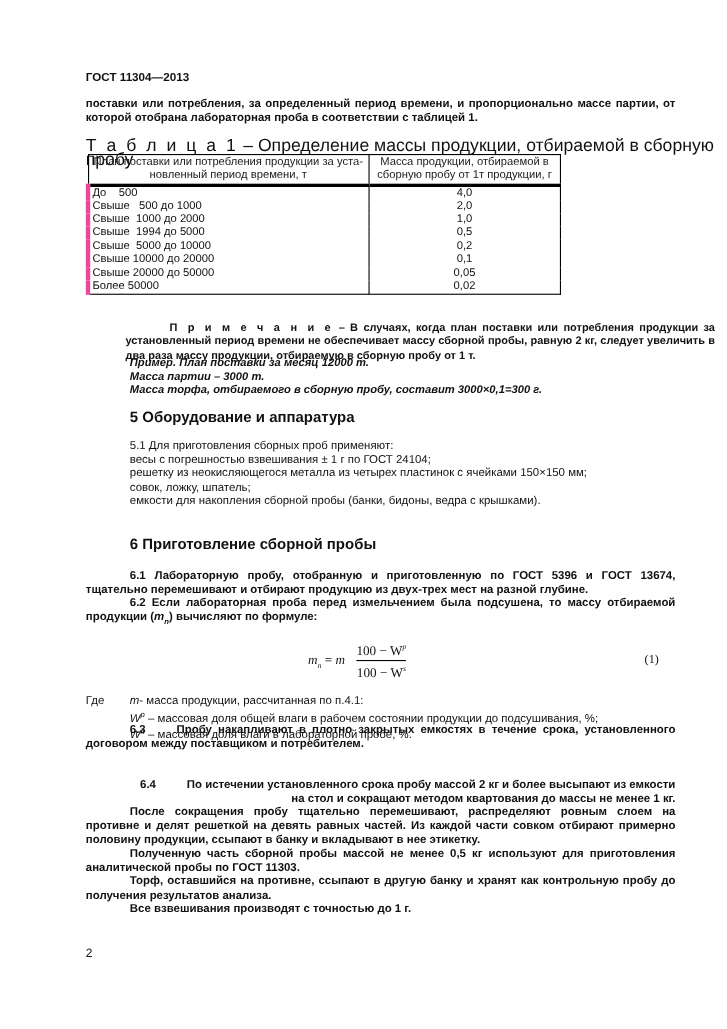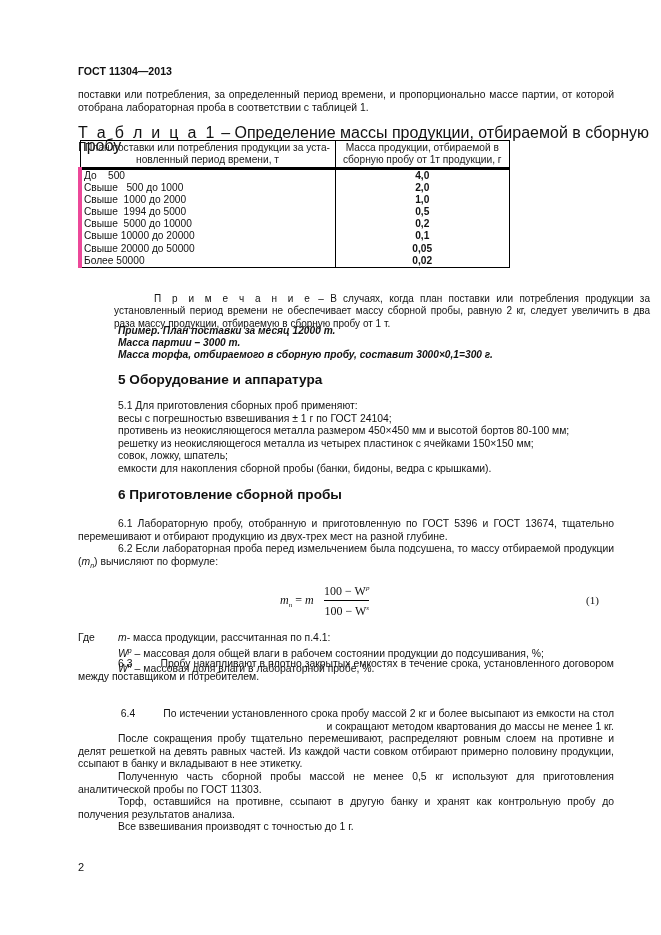--- a/index.html
+++ b/index.html
@@ -3,36 +3,36 @@
 <meta charset="utf-8">
 <style>
   html, body { margin: 0; padding: 0; background: #ffffff; }
   body {
     width: 661px; height: 935px; position: relative; overflow: hidden;
     font-family: "Liberation Sans", "DejaVu Sans", sans-serif;
     color: #111; font-size: 10.4px; line-height: 12.6px;
   }
   .abs { position: absolute; }
   .std-id { left: 78px; top: 65px; font-weight: bold; font-size: 10.6px; }
-  .para { left: 78px; width: 536px; text-align: justify; }
+  .para { left: 78px; width: 536px; text-align: justify; font-weight: bold; }
   .indent { text-indent: 40px; }
   .sparse { letter-spacing: 2.3px; }
   .table-caption { left: 78px; top: 127px; font-size: 16px; }
   table.t1 {
     position: absolute; left: 78px; top: 140px; width: 432px;
     border-collapse: collapse; font-size: 10.2px; line-height: 12px;
   }
   table.t1 th {
     font-weight: normal; text-align: center; vertical-align: top;
     border: 1px solid #000; border-bottom: 3px solid #000;
     padding: 1px 4px 1px 4px; color: #222;
   }
   table.t1 td { padding: 0 2px; line-height: 12.1px; height: 12px; }
   table.t1 td.c1 { border-left: 4px solid #ec4899; border-right: 1px solid #000; text-align: left; }
-  table.t1 td.c2 { border-right: 1px solid #000; text-align: center; font-weight: bold; }
+  table.t1 td.c2 { border-right: 1px solid #000; text-align: center; }
   table.t1 tr.last td { border-bottom: 1px solid #000; }
   .example { left: 118px; font-style: italic; font-weight: bold; font-size: 10.2px; line-height: 12.6px; }
   .h2 { left: 118px; font-weight: bold; font-size: 13.6px; }
   .list { left: 118px; width: 500px; }
   .formula { left: 280px; top: 582px; width: 120px; height: 40px; font-family: "Liberation Serif", "DejaVu Serif", serif; font-size: 12px; }
   .formula .lhs { position: absolute; left: 0; top: 12px; font-style: italic; }
   .formula .frac { position: absolute; left: 44px; top: 0; text-align: center; }
   .formula .num, .formula .den { display: block; white-space: nowrap; }
   .formula .bar { display: block; border-top: 1px solid #000; margin: 2px 0 1px 0; }
   .formula sup { font-size: 7px; font-style: italic; vertical-align: 5px; }
@@ -101,21 +101,20 @@
 
 <div class="abs example" style="top:325px;">Пример. План поставки за месяц 12000 т.</div>
 <div class="abs example" style="top:337px;">Масса партии – 3000 т.</div>
 <div class="abs example" style="top:349px;">Масса торфа, отбираемого в сборную пробу, составит 3000×0,1=300 г.</div>
 
 <div class="abs h2" style="top:374px;">5  Оборудование и аппаратура</div>
 
 <div class="abs list" style="top:400px;">
   <div>5.1 Для приготовления сборных проб применяют:</div>
   <div>весы с погрешностью взвешивания ± 1 г по ГОСТ 24104;</div>
-  <div>противень из неокисляющегося металла размером 450×450 мм и высотой бортов 80-100 мм;</div>
   <div>решетку из неокисляющегося металла из четырех пластинок с ячейками 150×150 мм;</div>
   <div>совок, ложку, шпатель;</div>
   <div>емкости для накопления сборной пробы (банки, бидоны, ведра с крышками).</div>
 </div>
 
 <div class="abs h2" style="top:489px;">6 Приготовление сборной пробы</div>
 
 <div class="abs para indent" style="top:518px;">6.1 Лабораторную пробу, отобранную и приготовленную по ГОСТ 5396 и ГОСТ 13674,  тщательно перемешивают и отбирают продукцию из двух-трех мест на разной глубине.</div>
 
 <div class="abs para indent" style="top:543px;"><span>6.2 Если лабораторная проба перед измельчением была подсушена, то массу отбираемой продукции (</span><i>m</i><sub style="font-size:7px;font-style:italic">n</sub><span>) вычисляют по формуле:</span></div>

